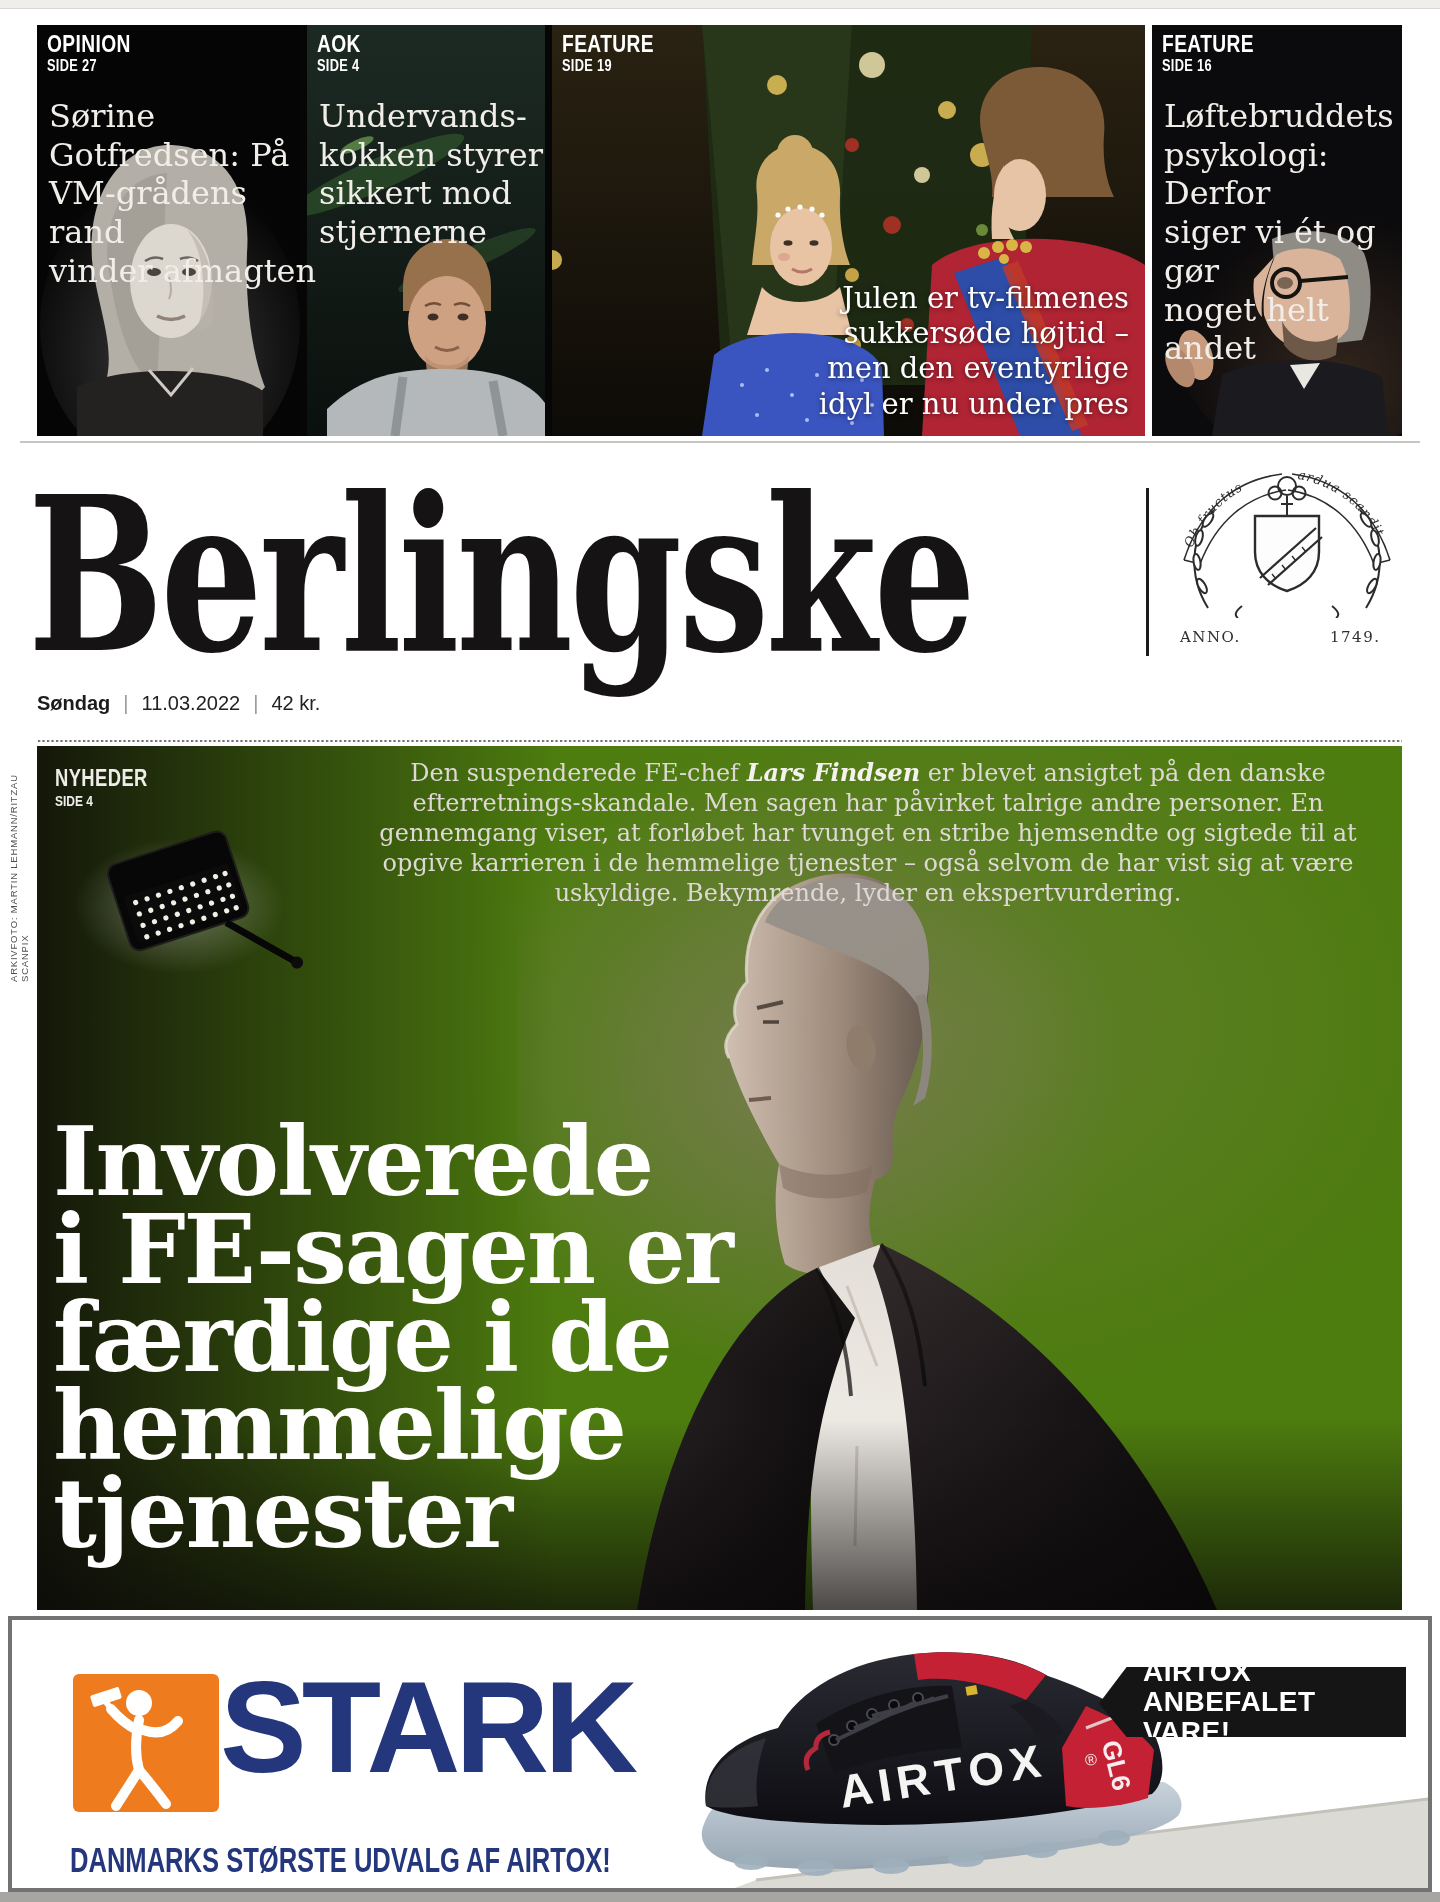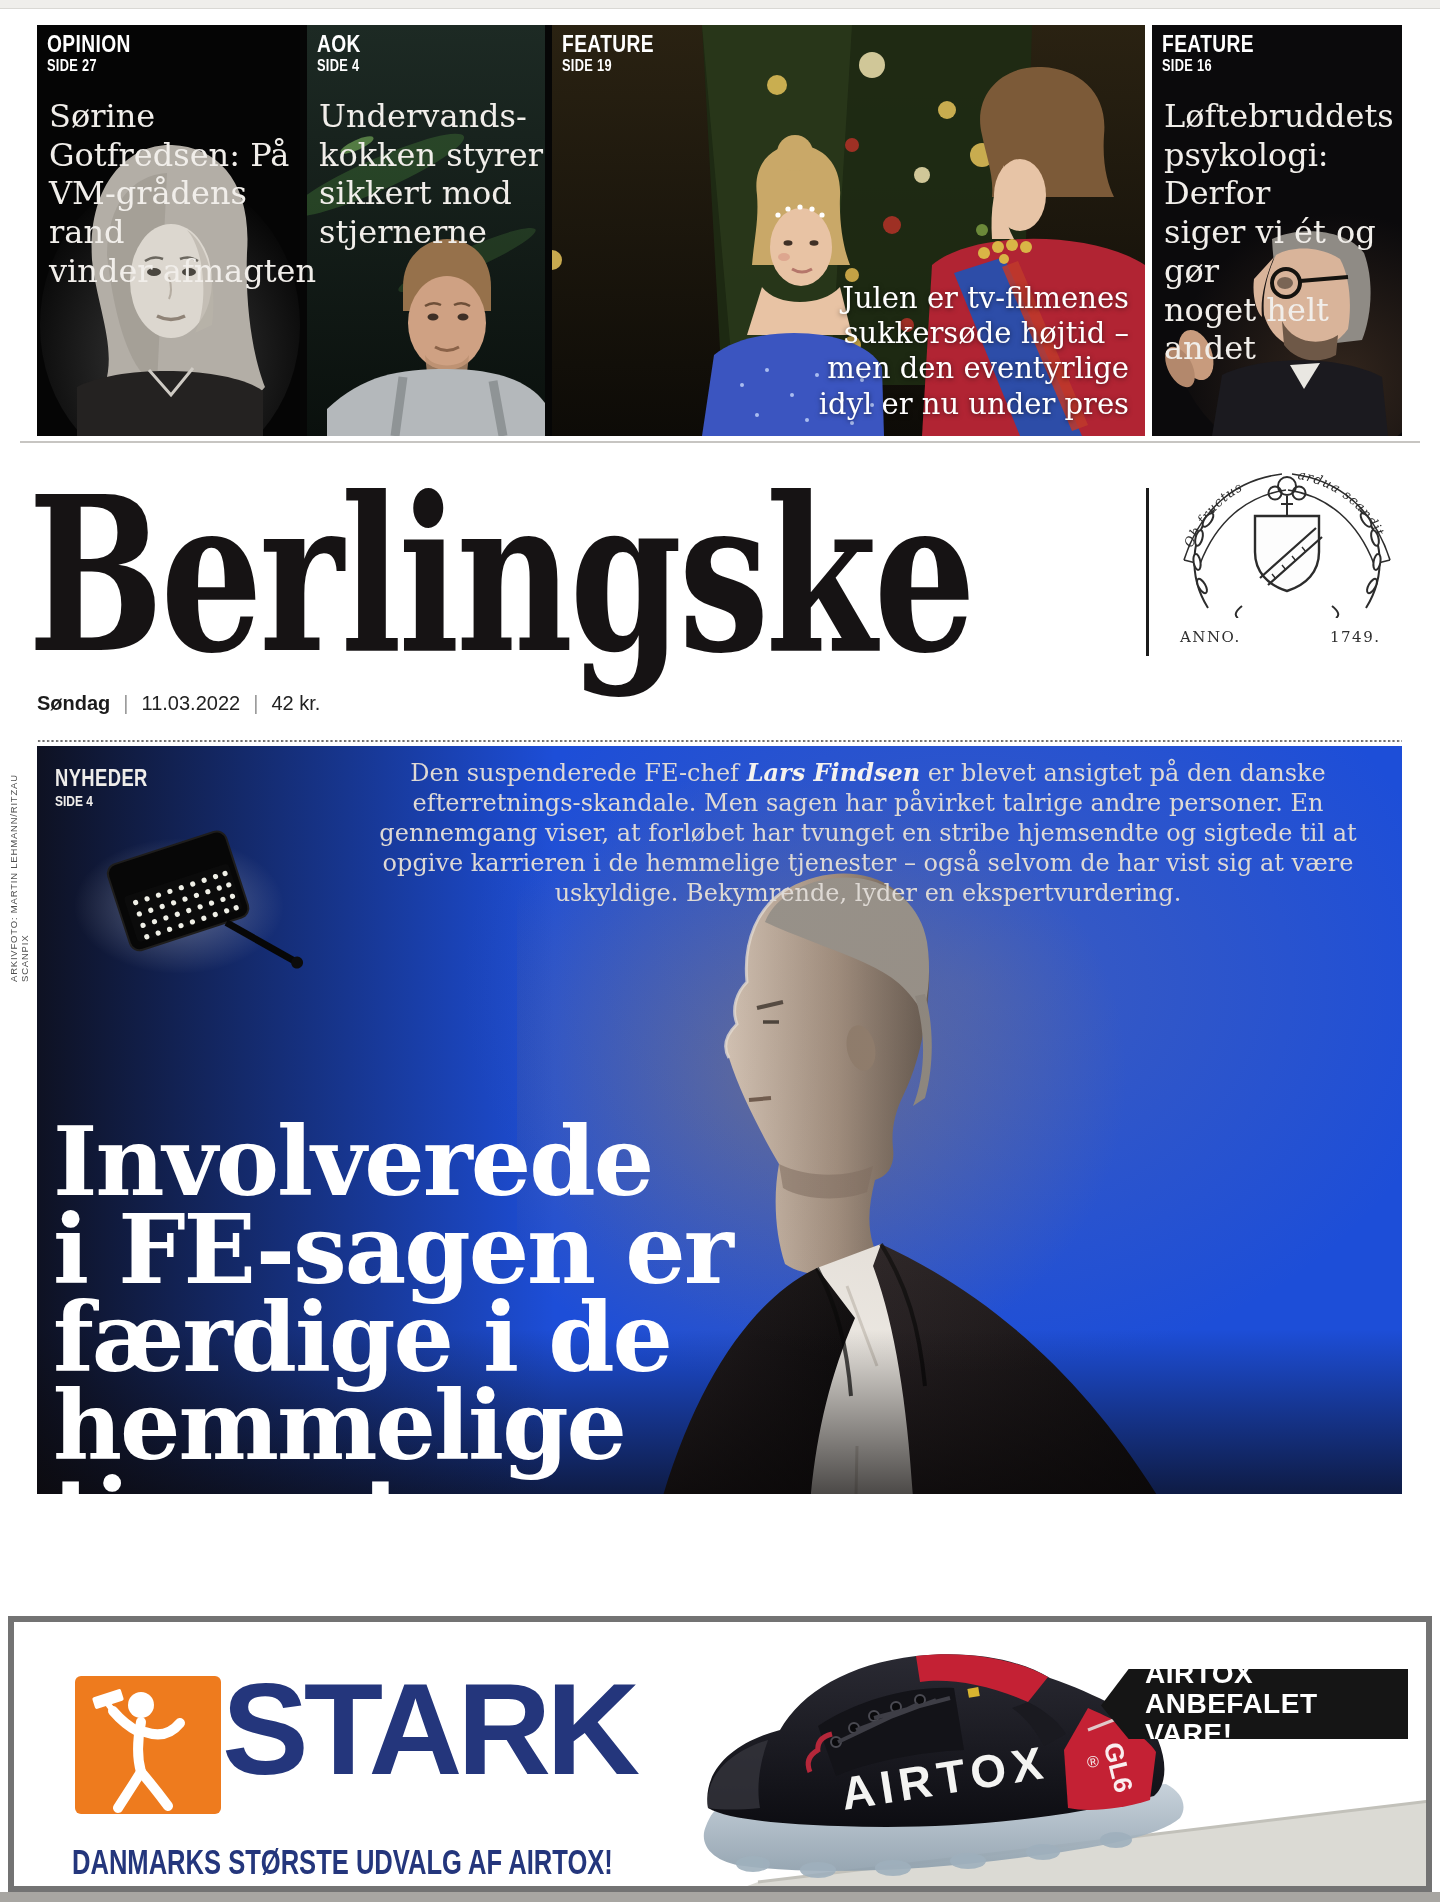--- a/index.html
+++ b/index.html
@@ -50,42 +50,42 @@
 
   
   .dateline { left:37px; top:692px; display:flex; gap:13px; align-items:baseline; font-size:20px; color:#222;justify-content:flex-end; }
   .dateline .day { font-weight:bold; color:#1c1c1c; }
   .dateline .sep { color:#9a9a9a; font-weight:300; }
 
   
   .halftone { left:37px; top:737px; width:1365px; height:9px; background:#fff;
     background-image: radial-gradient(circle at 2px 4px, #6f6f6f 1.05px, rgba(0,0,0,0) 1.5px);
     background-size:4.5px 9px; }
-  .main-box { left:37px; top:746px; width:1365px; height:748px; background:#1d4ed8; overflow:hidden; }
+  .main-box { left:37px; top:746px; width:1365px; height:864px; background:#4d7c0f; overflow:hidden; }
   .photo-vignette { left:0; top:0; width:100%; height:100%; z-index:3; pointer-events:none;
     background:
       linear-gradient(90deg, rgba(12,9,9,.88) 0%, rgba(12,9,9,0) 38%),
       linear-gradient(0deg, rgba(8,6,6,.7) 0%, rgba(8,6,6,0) 22%),
       radial-gradient(ellipse 700px 540px at 68% 32%, rgba(150,132,118,.26), rgba(0,0,0,0) 72%); }
   .main-kicker { left:18px; top:20px; color:#efedea; line-height:1.05; z-index:6; }
   .main-kicker .k1 { display:inline-block; font-weight:bold; font-size:23px; letter-spacing:.5px; transform:scaleX(.8); transform-origin:left; }
   .main-kicker .k2 { display:block; font-weight:bold; font-size:15px; transform:scaleX(.8); transform-origin:left; margin-top:3px; }
   .lead { left:300px; top:12px; width:1062px; z-index:6; text-align:center;
     font-family:"DejaVu Serif","Liberation Serif",serif;
     font-size:24px; line-height:30px; color:#ded9d4; }
   .lead b { color:#f4f1ee;font-style:italic; }
   .main-headline { left:16px; top:372px; z-index:6;
     font-family:"DejaVu Serif","Liberation Serif",serif; font-weight:bold;
     font-size:95px; line-height:88px; letter-spacing:-2px; color:#ffffff; white-space:pre-line; }
   .photo-credit { left:8px; top:772px; height:210px; z-index:2;
     writing-mode:vertical-rl; transform:rotate(180deg);
     font-size:9.5px; letter-spacing:.8px; color:#4f4f4f; }
 
   
-  .ad-box { left:8px; top:1616px; width:1424px; height:276px; background:#fff; border:6px solid #737373; overflow:hidden; }
+  .ad-box { left:8px; top:1616px; width:1424px; height:276px; background:#fff; border:4px solid #737373; overflow:hidden; }
   .stark-square { left:61px; top:54px; width:146px; height:138px; background:#ee7b1e; border-radius:6px; }
   .stark-word { left:208px; top:42px; line-height:1; font-weight:bold; font-size:130px; letter-spacing:-5px; color:#24367c; }
   .stark-slogan { left:212px; top:158px; font-weight:bold; font-size:27px; color:#24367c; }
   .ad-tagline { left:58px; top:220px; display:inline-block; transform:scaleX(.73); transform-origin:left;
     font-weight:bold; font-size:35px; letter-spacing:0; color:#24367c; white-space:nowrap; }
   .airtox-badge { left:1087px; top:47px; width:307px; height:70px; background:#151515; z-index:6;
     clip-path:polygon(0 52%, 9% 0, 100% 0, 100% 100%, 9% 100%);
     display:flex; flex-direction:column; justify-content:center; padding-left:44px;
     color:#fff; font-weight:bold; font-size:28px; line-height:1.08; letter-spacing:.5px; }
   .boot-svg { left:624px; top:2px; z-index:2; pointer-events:none; }

